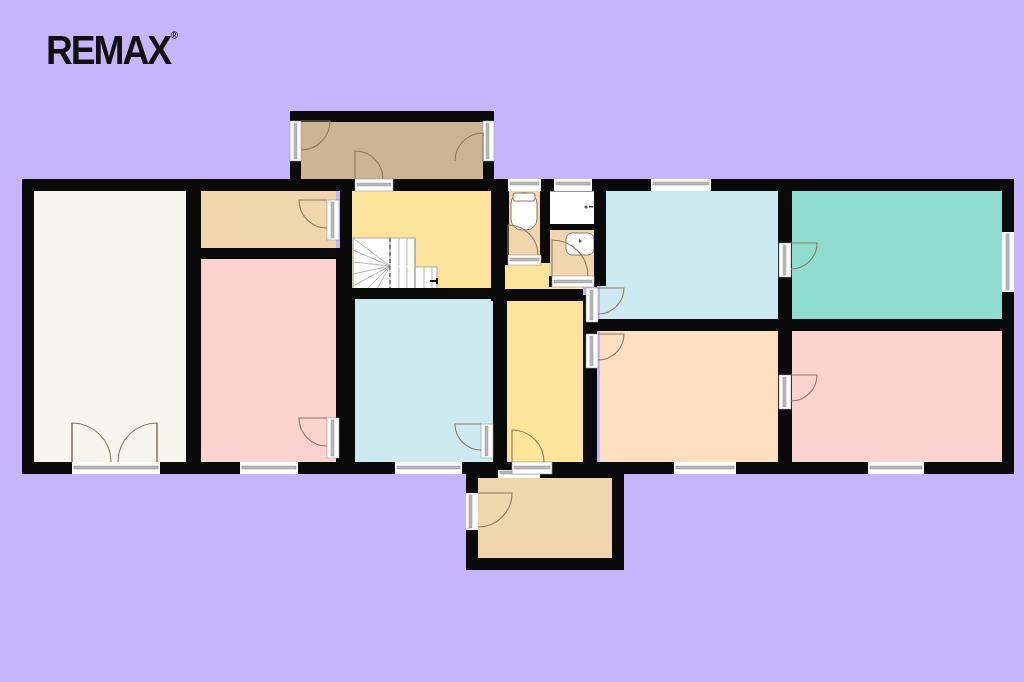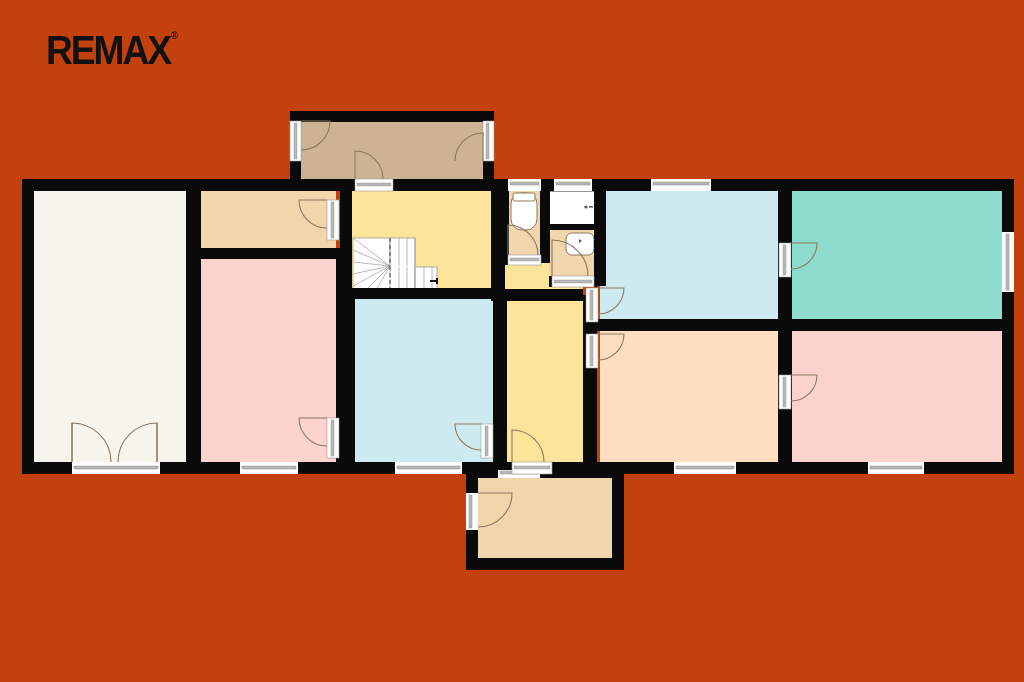--- a/index.html
+++ b/index.html
@@ -5,21 +5,21 @@
   html, body {
     margin: 0;
     padding: 0;
     background: #f0efeb;
     font-family: "Liberation Sans", sans-serif;
   }
   #page {
     position: relative;
     width: 1024px;
     height: 682px;
-    background: #c2410c;
+    background: #c4b5fd;
     overflow: hidden;
   }
   #brand {
     position: absolute;
     left: 46px;
     top: 28px;
     font-family: "Liberation Sans", sans-serif;
     font-weight: 800;
     font-size: 40px;
     letter-spacing: -2.2px;

